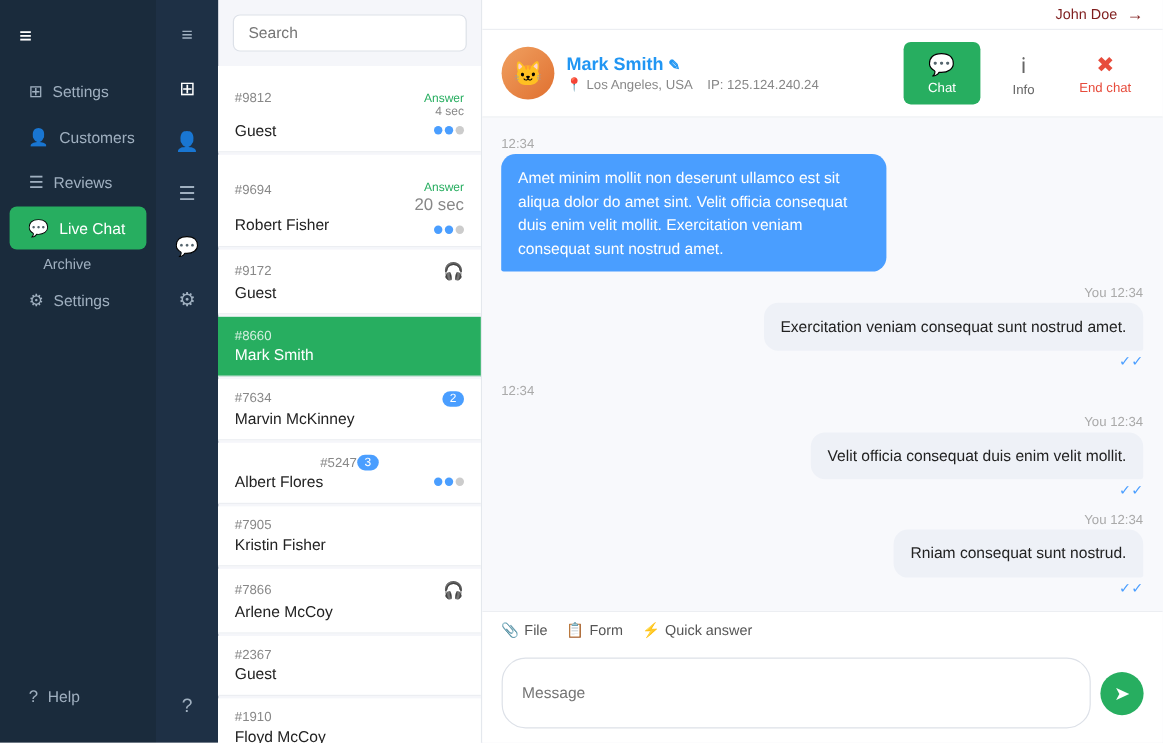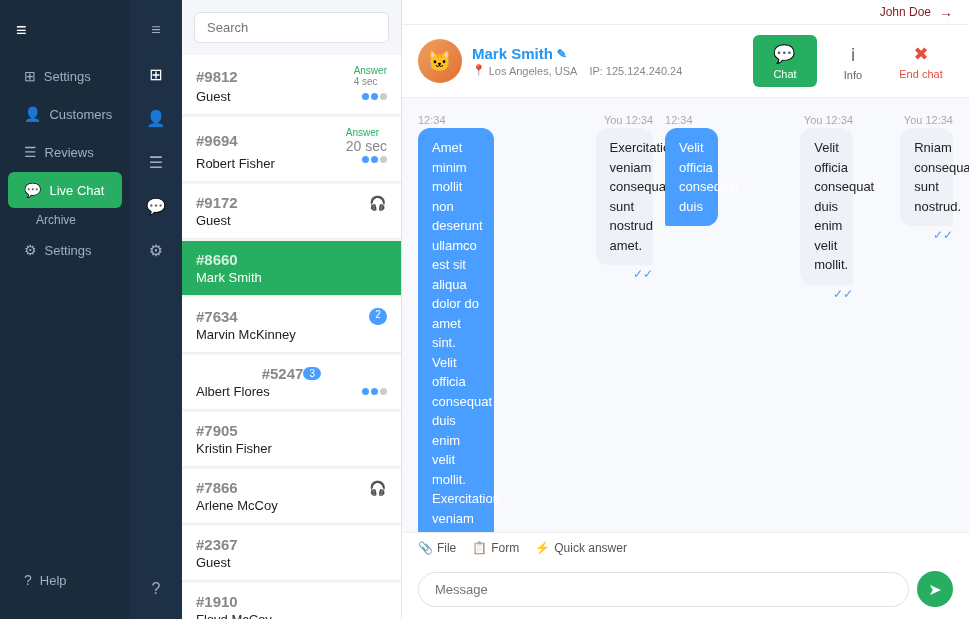--- a/index.html
+++ b/index.html
@@ -107,23 +107,23 @@
       display: flex;
       flex-direction: column;
       gap: 2px;
       position: relative;
       margin-bottom: 2px;
     }
     .chat-item.active { background: #27ae60; }
     .chat-item.active .chat-item-id { color: rgba(255,255,255,0.8); }
     .chat-item.active .chat-item-name { color: white; }
     .chat-item-row1 { display: flex; align-items: center; justify-content: space-between; }
-    .chat-item-id { font-size: 15px; color: #888; font-weight: bold; }
+    .chat-item-id { font-size: 11px; color: #888; }
     .chat-item-name { font-size: 13px; font-weight: 500; color: #222; }
-    .chat-item-answer { font-size: 10px; color: #27ae60; text-align: left; }
+    .chat-item-answer { font-size: 10px; color: #27ae60; text-align: right; margin-top: 12px; }
     .chat-item-dots { display: flex; gap: 2px; align-items: center; }
     .dot { width: 7px; height: 7px; border-radius: 50%; }
     .dot-blue { background: #4a9eff; }
     .dot-gray { background: #ccc; }
     .chat-item-headphones { color: #a0b0c0; font-size: 14px; }
     .chat-item-badge-num { background: #4a9eff; color: white; font-size: 10px; padding: 1px 6px; border-radius: 10px; min-width: 18px; text-align: center; }
 
     
     .main-area {
       flex: 1;
@@ -159,21 +159,21 @@
     }
     .header-action-btn.active { background: #27ae60; color: white; }
     .header-action-btn .btn-icon { font-size: 18px; }
 
     
     .messages-area {
       flex: 1;
       overflow-y: auto;
       padding: 16px;
       display: flex;
-      flex-direction: row;
+      flex-direction: column;
       gap: 12px;
       background: #f8f9fc;
     }
     .msg-timestamp { font-size: 11px; color: #aaa; text-align: left; margin-bottom: 2px; }
     .msg-timestamp.right { text-align: right; }
     .msg-bubble {
       max-width: 60%;
       padding: 10px 14px;
       border-radius: 12px;
       font-size: 13px;
@@ -194,21 +194,21 @@
     .toolbar-btn { display: flex; align-items: center; gap: 4px; font-size: 12px; color: #555; cursor: pointer; }
     .chat-input-row {
       padding: 8px 16px 12px;
       display: flex; align-items: center; gap: 8px;
       background: white;
     }
     .chat-input {
       flex: 1;
       border: 1px solid #dde1e8;
       border-radius: 20px;
-      padding: 9px 16px;
+      padding: 21px 16px;
       font-size: 13px;
       outline: none;
       color: #333;
     }
     .send-btn {
       width: 36px; height: 36px; border-radius: 50%;
       background: #27ae60; border: none; cursor: pointer;
       display: flex; align-items: center; justify-content: center;
       color: white; font-size: 16px;
     }
@@ -286,21 +286,21 @@
             <span class="dot dot-gray"></span>
         </span>
       </div>
     </div>
 
     <div class="chat-item">
       <div class="chat-item-row1">
         <span class="chat-item-id">#9694</span>
         <span class="chat-item-answer">Answer<br><span style="color:#888;font-size:14px">20 sec</span></span>
       </div>
-      <div style="display:flex;align-items:flex-start;justify-content:space-between">
+      <div style="display:flex;align-items:flex-end;justify-content:space-between">
         <span class="chat-item-name">Robert Fisher</span>
         <span class="chat-item-dots">
           <span class="dot dot-blue"></span>
             <span class="dot dot-blue"></span>
             <span class="dot dot-gray"></span>
         </span>
       </div>
     </div>
 
     <div class="chat-item">
@@ -425,21 +425,20 @@
     <div class="msg-group outgoing">
       <div class="msg-timestamp right">You 12:34</div>
       <div class="msg-bubble msg-outgoing">Exercitation veniam consequat sunt nostrud amet.</div>
       <div class="msg-meta">
         <span class="checkmark">✓✓</span>
       </div>
     </div>
 
     <div class="msg-group incoming">
       <div class="msg-timestamp">12:34</div>
-      <div class="msg-bubble msg-incoming">Velit officia consequat duis</div>
     </div>
 
     <div class="msg-group outgoing">
       <div class="msg-timestamp right">You 12:34</div>
       <div class="msg-bubble msg-outgoing">Velit officia consequat duis enim velit mollit.</div>
       <div class="msg-meta">
         <span class="checkmark">✓✓</span>
       </div>
     </div>
 

